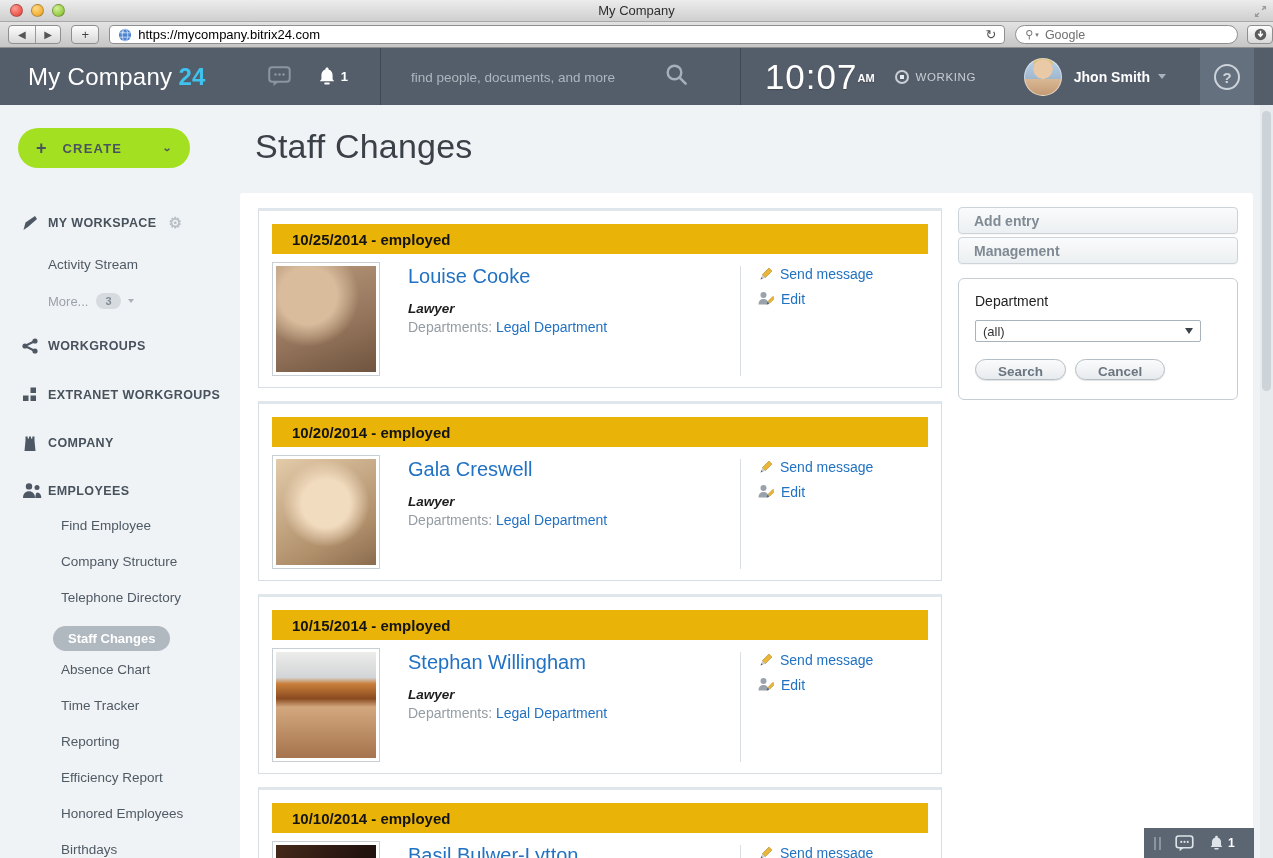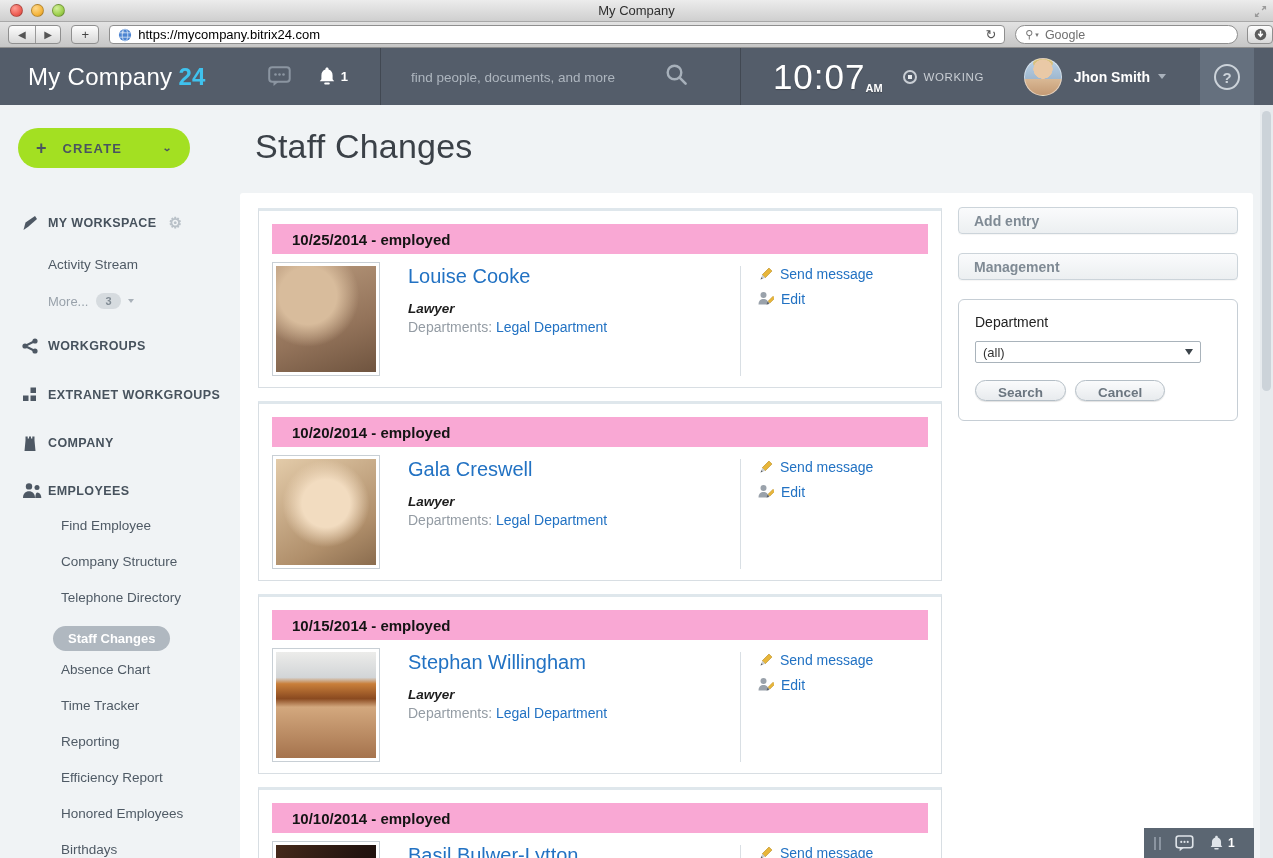--- a/index.html
+++ b/index.html
@@ -46,22 +46,22 @@
   .hicon { display:flex; align-items:center; }
   .chat-ic { margin-left:62px; }
   .bell-wrap { margin-left:28px; display:flex; align-items:center; }
   .bell-count { color:#fff; font-size:13px; font-weight:bold; margin-left:6px; }
   .vdiv { width:1px; height:57px; background:rgba(0,0,0,.22); margin-left:32px; }
   .navsearch { margin-left:30px; width:248px; }
   .navsearch input { width:100%; background:transparent; border:none; outline:none; font-size:13.5px; color:#e8ecef;
     font-family:"Liberation Sans", sans-serif; }
   .navsearch input::placeholder { color:#aeb6bf; opacity:1; }
   .mag-ic { margin-left:6px; margin-right:20px; }
-  .clock { margin-left:32px; color:#fff; font-size:35px; font-weight:300; letter-spacing:1px; line-height:1;
-    display:flex; align-items:flex-end; text-shadow:0 1px 1px rgba(0,0,0,.25); }
+  .clock { margin-left:24px; color:#fff; font-size:35px; font-weight:300; letter-spacing:1px; line-height:1;
+    display:flex; align-items:center; text-shadow:0 1px 1px rgba(0,0,0,.25); }
   .clock .ampm { font-size:11px; font-weight:bold; margin-top:3px; letter-spacing:0; }
   .working { margin-left:20px; display:flex; align-items:center; color:#c9ced4; font-size:11.5px; letter-spacing:.6px; }
   .rec { width:14px; height:14px; border:2px solid #c9ced4; border-radius:50%; margin-right:7px; position:relative; }
   .rec::after { content:""; position:absolute; left:3px; top:3px; width:4px; height:4px; background:#e8ebee; }
   .userzone { margin-left:auto; display:flex; align-items:center; }
   .avatar { width:38px; height:38px; border-radius:50%; overflow:hidden; border:1px solid rgba(255,255,255,.5);
     background:
       radial-gradient(circle at 50% 28%, #e9c9a6 0 30%, transparent 31%),
       radial-gradient(circle at 50% 12%, #d9c27f 0 26%, transparent 27%),
       linear-gradient(180deg,#bcd3e8 0%, #9fb8cf 55%, #d9b894 56%, #c49a74 100%); }
@@ -96,21 +96,21 @@
     border-top:4px solid #a9b1b9; margin-left:7px; }
   .emp-item { height:36px; display:flex; align-items:flex-start; margin-left:61px; font-size:13.5px; color:#4f5a65; }
   .emp-item .pill { background:#b0b8c0; color:#fff; font-weight:bold; font-size:13px; border-radius:14px;
     padding:5px 15px; margin-left:-8px; }
 
   
   .pagetitle { position:absolute; left:255px; top:22px; font-size:34px; font-weight:300; color:#3b4148; letter-spacing:.2px; }
   .whitepanel { position:absolute; left:240px; top:88px; width:1013px; height:665px; background:#fff; border-radius:3px 3px 0 0; }
   .entries { position:absolute; left:18px; top:15px; width:684px; }
   .card { background:#fff; border:1px solid #d8dee3; border-top:3px solid #dfe7ec; height:180px; padding:13px; margin-bottom:13px; }
-  .datebar { height:30px; background:#f9a8d4; display:flex; align-items:center; padding-left:20px;
+  .datebar { height:30px; background:#eab308; display:flex; align-items:center; padding-left:20px;
     font-size:15px; font-weight:bold; color:#141414; }
   .entrybody { display:flex; margin-top:8px; }
   .photoframe { width:108px; height:114px; border:1px solid #c8cfd5; background:#fff; padding:3px; flex:none; }
   .photo { width:100%; height:100%; }
   .ph-louise { background:radial-gradient(circle at 32% 28%, #d8bc9c 0 28%, transparent 50%),
                linear-gradient(160deg,#b99a7d 0%, #93735a 60%, #6f543f 100%); }
   .ph-gala   { background:radial-gradient(circle at 50% 42%, #f2dcc0 0 30%, transparent 55%),
                linear-gradient(150deg,#e3cba9 0%, #b08f6b 70%, #8a6c4e 100%); }
   .ph-stephan{ background:linear-gradient(180deg,#ececea 0%, #d2d5d7 24%, #c97f3a 30%, #8a4a20 44%, #d3a87e 52%, #a5734d 100%); }
   .ph-basil  { background:linear-gradient(120deg,#45291a 0%, #241410 55%, #120b08 100%); }
@@ -120,21 +120,21 @@
   .edept { font-size:14px; color:#949ca4; margin-top:3px; }
   .edept a, .link { color:#2272c3; text-decoration:none; }
   .actions { width:188px; flex:none; border-left:1px solid #d9dfe4; padding-left:17px; margin-top:4px; }
   .actionrow { display:flex; align-items:center; margin-bottom:9px; }
   .actionrow .albl { font-size:14px; color:#2272c3; margin-left:7px; }
 
   
   .rightcol { position:absolute; left:718px; top:14px; width:280px; }
   .panelbtn { width:280px; height:27px; border:1px solid #ccd4da; border-radius:4px;
     background:linear-gradient(#fafbfc,#eceff1); display:flex; align-items:center; padding-left:15px;
-    font-size:14px; font-weight:bold; color:#7f8a94; margin-bottom:19px; box-shadow:0 1px 1px rgba(0,0,0,.04); }
+    font-size:14px; font-weight:bold; color:#7f8a94; margin-bottom:3px; box-shadow:0 1px 1px rgba(0,0,0,.04); }
   .filterbox { width:280px; height:122px; background:#fff; border:1px solid #c6ced5; border-radius:6px;
     margin-top:14px; padding:14px 16px; }
   .flabel { font-size:14px; color:#222; }
   .fselect { margin-top:11px; width:226px; height:22px; border:1px solid #a9b3bb; border-radius:2px; background:#fff;
     display:flex; align-items:center; padding:0 7px; }
   .fselect .sval { flex:1; font-size:13px; color:#333; }
   .fselect .scaret { width:0; height:0; border-left:4.5px solid transparent; border-right:4.5px solid transparent;
     border-top:6px solid #3c434a; }
   .fbtns { margin-top:17px; display:flex; gap:9px; }
   .fbtn { height:21px; border:1px solid #b4bec6; border-radius:12px; background:linear-gradient(#fafbfc,#e8ebee);

